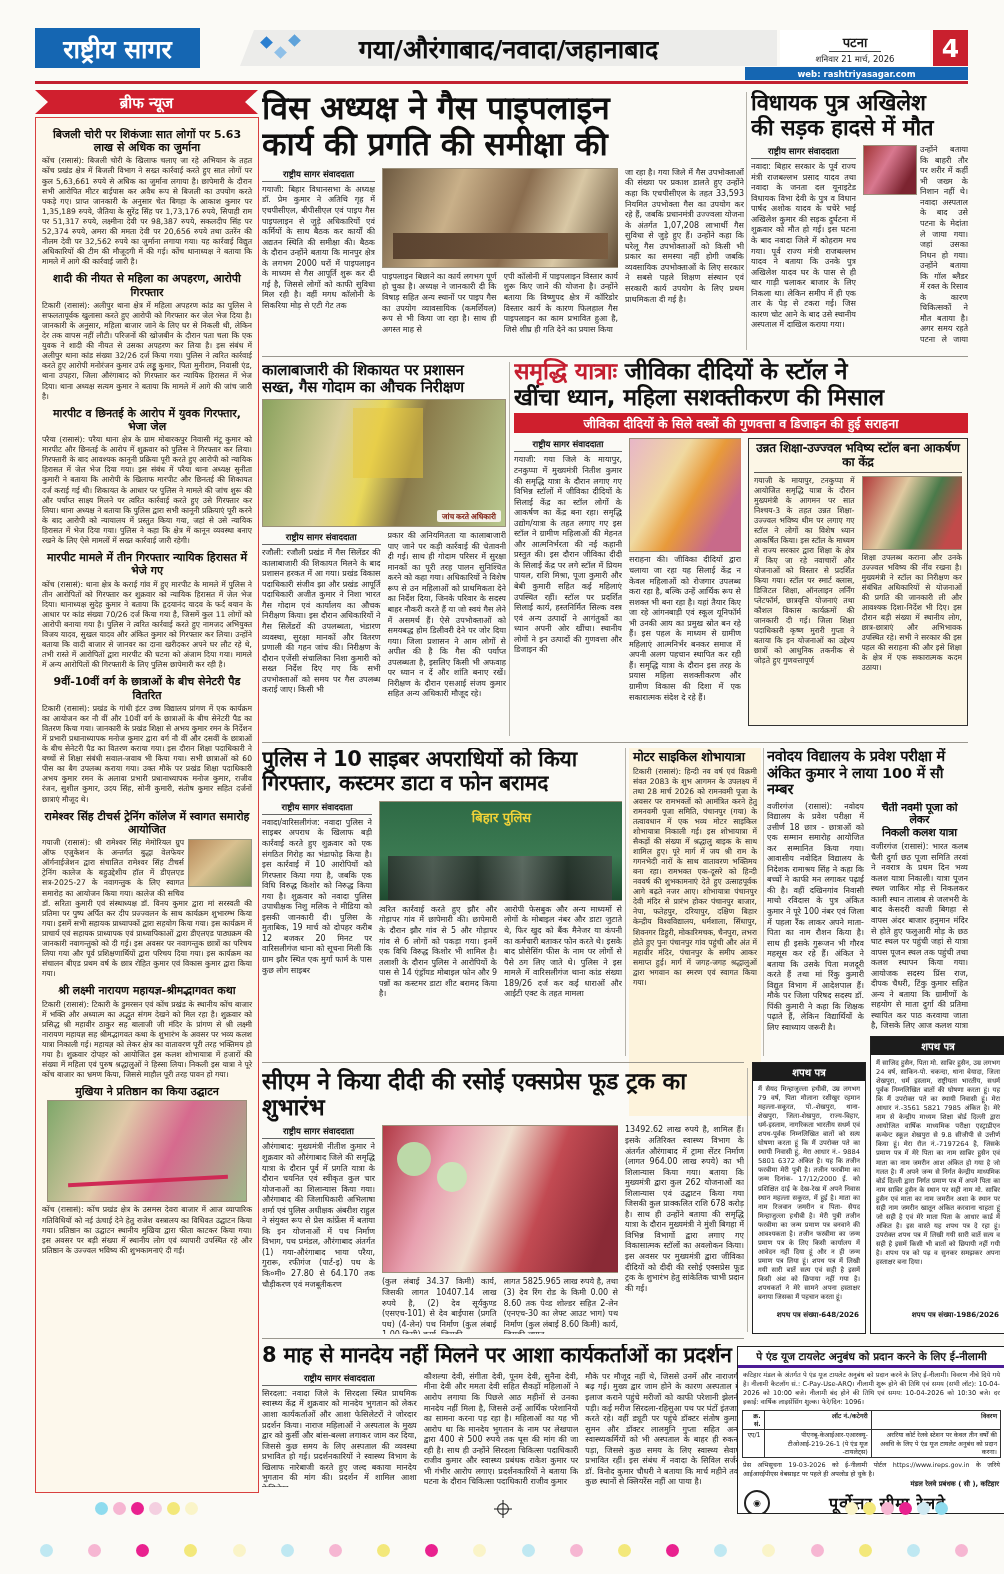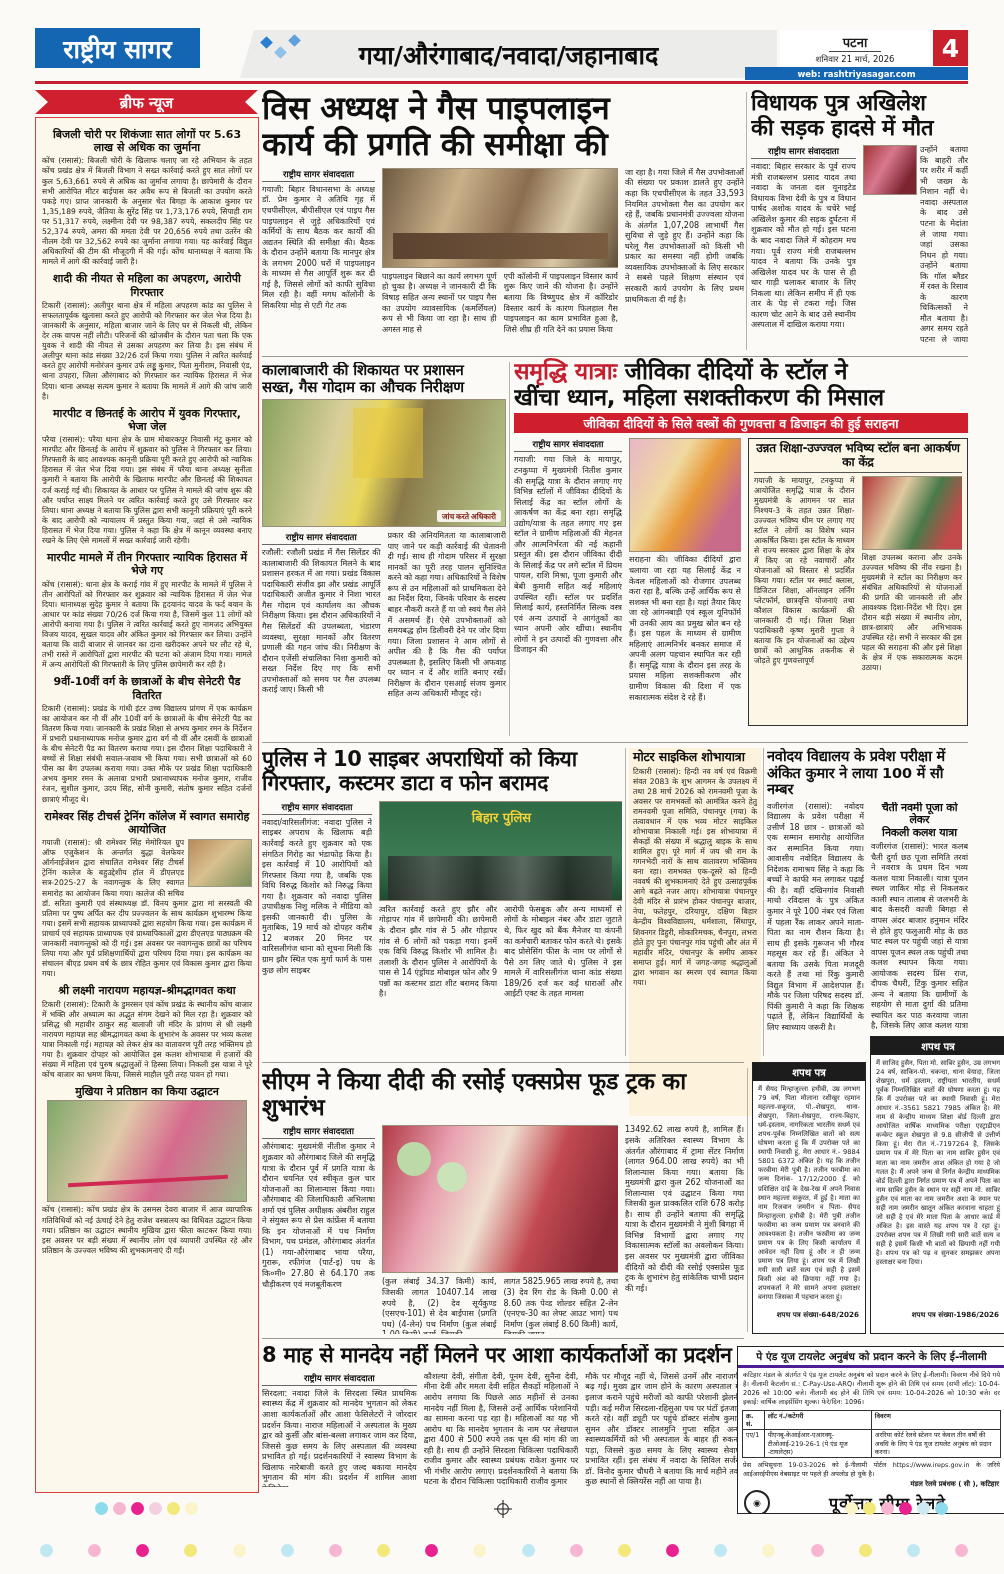--- a/index.html
+++ b/index.html
@@ -30,40 +30,40 @@
   .mini-photo{float:right;margin:1px 0 2px 4px;border:1px solid #998;}
   
   .aff{border:1.6px solid #222;background:#fff;overflow:hidden;}
   .aff-head{background:#1c1c1c;color:#fff;text-align:center;font-weight:bold;font-size:10px;padding:2px 0;}
   .aff-body{font-size:6.7px;line-height:1.35;text-align:justify;padding:4px 5px 2px;color:#222;overflow:hidden;}
   .aff-num{font-size:7.2px;font-weight:bold;text-align:right;padding:0 6px 4px;}
   .rw{border:1.6px solid #222;background:#fff;overflow:hidden;}
   .rw-title{font-weight:bold;font-size:10.5px;text-align:center;padding:2px 3px;border-bottom:3px solid #4c1d95;}
   .rw-body{font-size:6.6px;line-height:1.35;text-align:justify;padding:3px 5px;}
   .rw-table{width:calc(100% - 8px);margin:0 4px;border-collapse:collapse;font-size:6.4px;}
-  .rw-table th,.rw-table td{border:1px solid #333;padding:1px 3px;vertical-align:top;text-align:left;line-height:1.3;}
+  .rw-table th,.rw-table td{border:1px solid #333;padding:1px 3px;vertical-align:top;text-align:right;line-height:1.3;}
   .rw-note{font-size:6.4px;line-height:1.35;padding:3px 5px 0;text-align:justify;}
   .rw-sign{font-size:6.8px;font-weight:bold;text-align:right;padding:1px 6px;}
   .rw-brand{display:flex;align-items:center;gap:6px;padding:1px 6px;}
   .rw-logo{width:22px;height:22px;border:2px solid #222;border-radius:50%;flex:none;display:flex;align-items:center;justify-content:center;font-size:9px;}
   .rw-brand-name{font-size:16px;font-weight:bold;letter-spacing:1px;color:#111;flex:1;text-align:center;}
   
   .red-bar{background:#cf1f2d;color:#fff;font-weight:bold;display:flex;align-items:center;justify-content:center;}
   .cream{background:#fdf3dc;}
   .edu-box{border:1.4px solid #333;background:#fcf6e6;padding:3px 5px;overflow:hidden;}
   .dot{width:13px;height:13px;border-radius:50%;display:inline-block;}
   .reg-cross{width:18px;height:18px;}
 </style>
 </head>
 <body>
 
 <div class="abs logo-box" style="left:35px;top:28px;width:165px;height:40px;">
   <span>राष्ट्रीय सागर</span>
 </div>
-<div class="abs band" style="left:240px;top:30px;width:537px;height:48px;">
+<div class="abs band" style="left:240px;top:30px;width:537px;height:36px;">
   <span class="diamond" style="left:22px;top:8px;background:#2b7fd0;"></span>
   <span class="diamond" style="left:36px;top:18px;background:#8fc0e8;"></span>
   <span class="diamond" style="left:50px;top:6px;background:#5ea2da;"></span>
   <span>गया/औरंगाबाद/नवादा/जहानाबाद</span>
 </div>
 <div class="abs info-box" style="left:780px;top:30px;width:150px;height:36px;">
   <div style="font-size:13px;font-weight:bold;border-bottom:1px solid #444;padding:0 14px;">पटना</div>
   <div style="font-size:8.5px;margin-top:1px;">शनिवार 21 मार्च, 2026</div>
 </div>
 <div class="abs page-box" style="left:933px;top:30px;width:35px;height:36px;">

